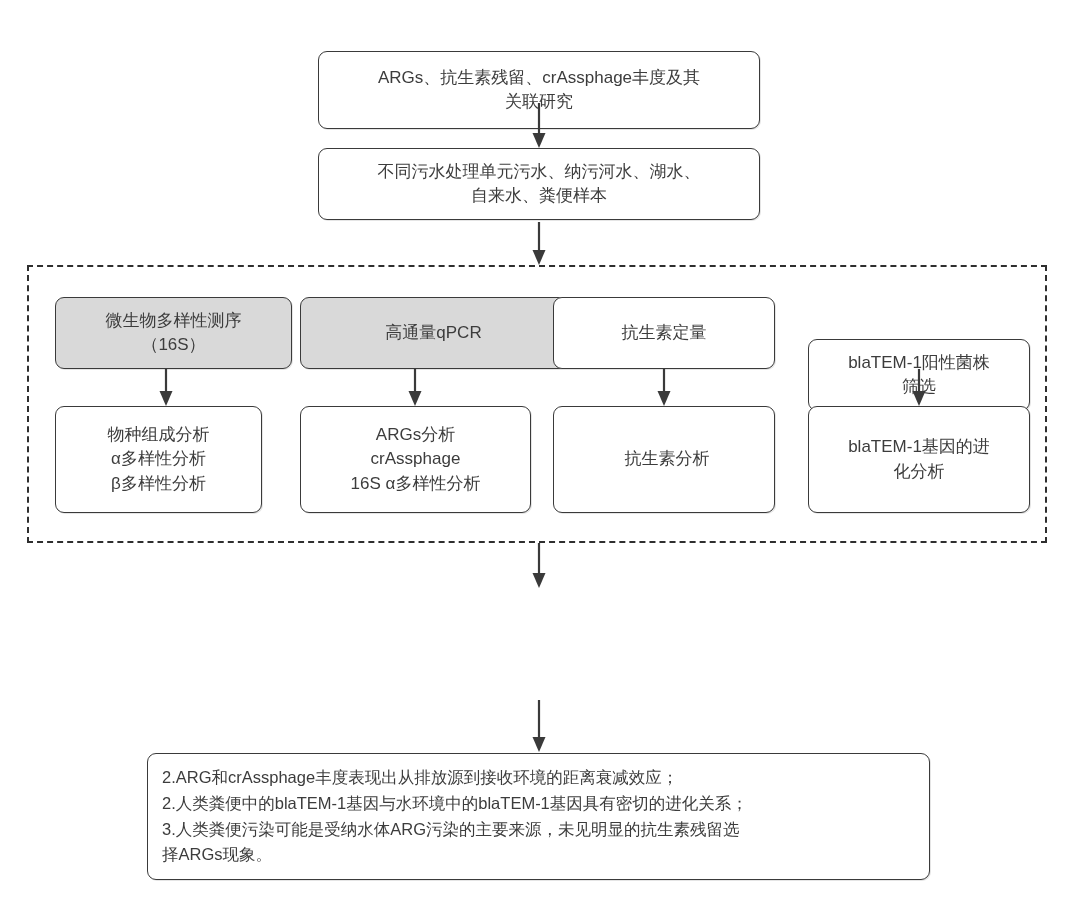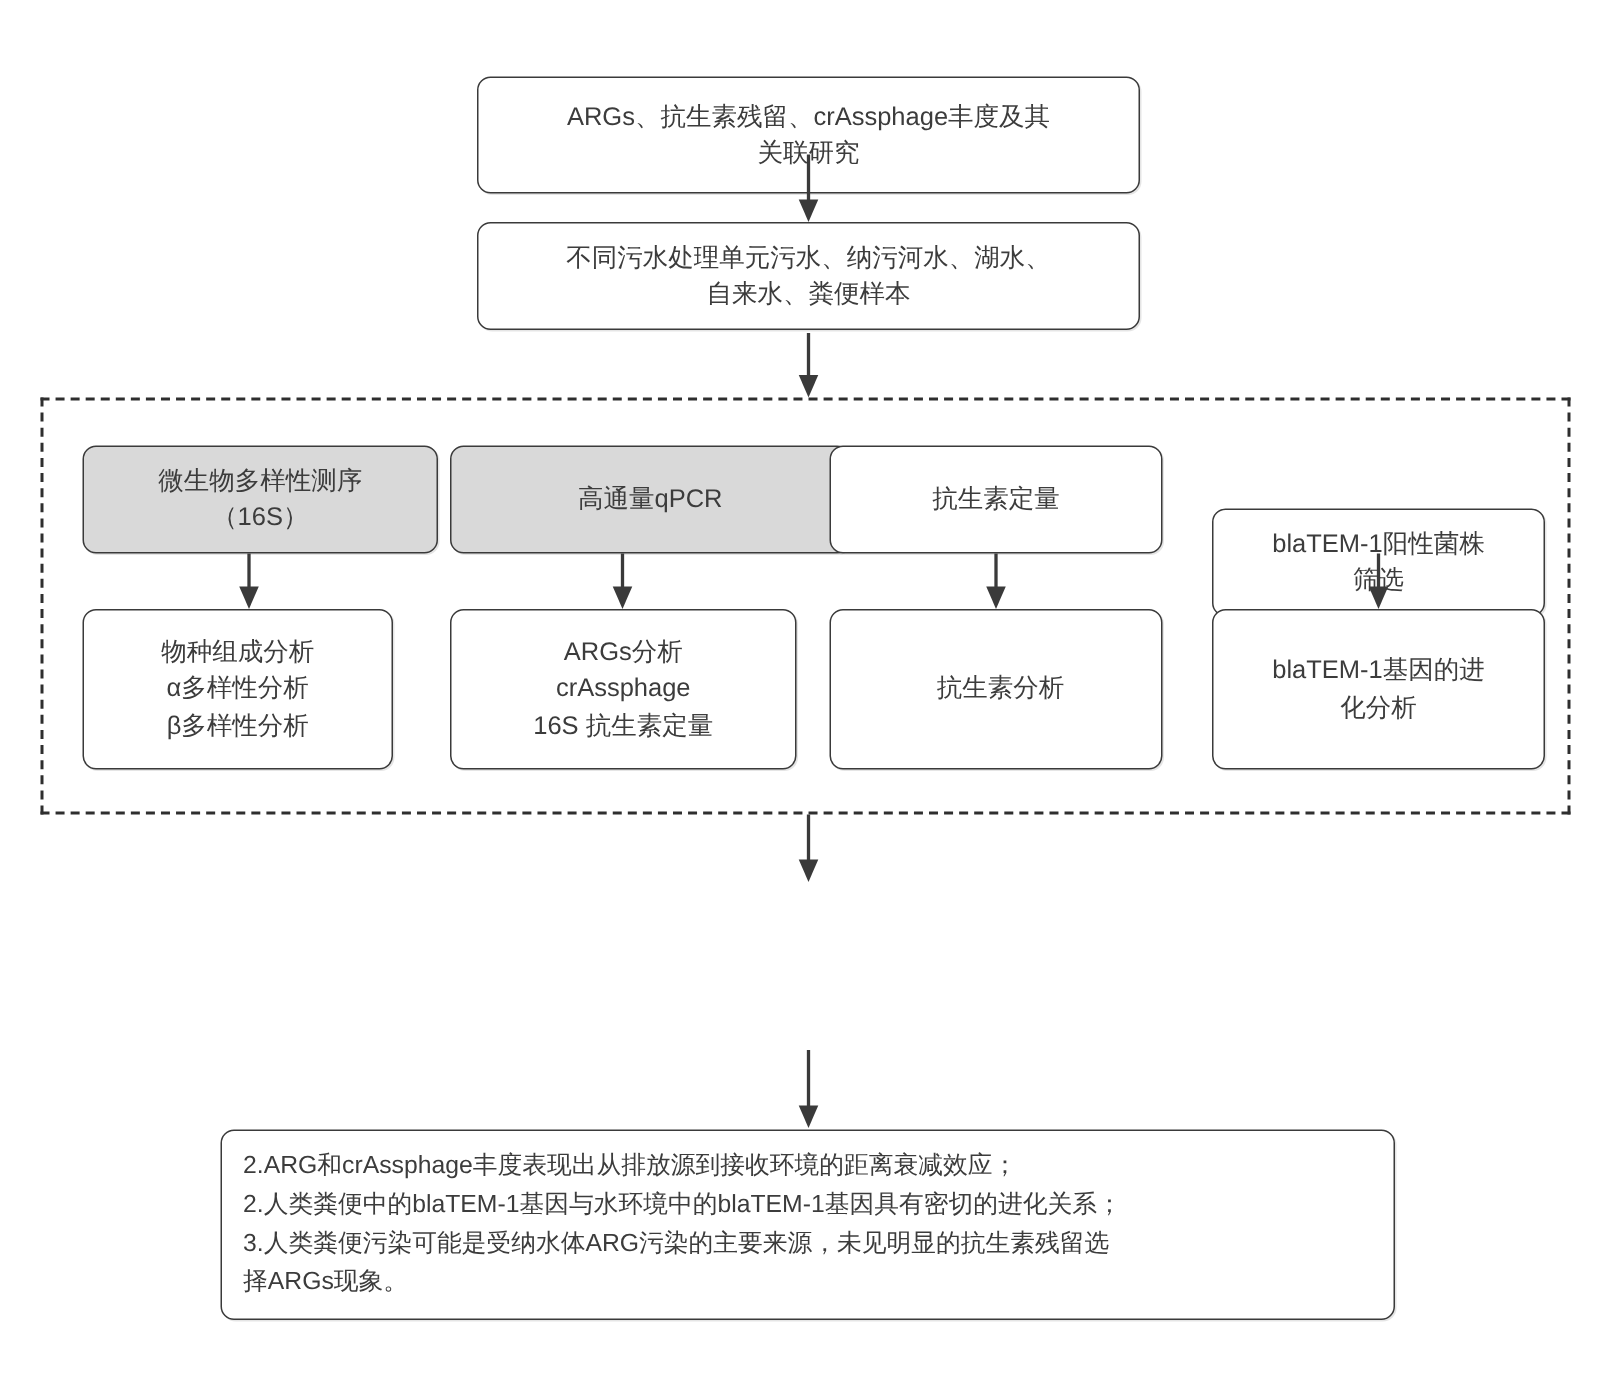--- a/index.html
+++ b/index.html
@@ -98,21 +98,21 @@
 
   <div class="node filled" style="left:300px; top:297px; width:267px; height:72px;">高通量qPCR</div>
   <div class="arrow" style="left:406px; top:369px; width:18px; height:38px;">
     <svg width="18" height="38" viewBox="0 0 18 38">
       <line x1="9" y1="0" x2="9" y2="24" stroke="#3a3a3a" stroke-width="2.2"></line>
       <polygon points="9,37 2.5,22 15.5,22" fill="#3a3a3a"></polygon>
     </svg>
   </div>
   <div class="node" style="left:300px; top:406px; width:231px; height:107px;">ARGs分析
 crAssphage
-16S 抗生素定量</div>
+16S α多样性分析</div>
 
   <div class="node" style="left:553px; top:297px; width:222px; height:72px;">抗生素定量</div>
   <div class="arrow" style="left:655px; top:369px; width:18px; height:38px;">
     <svg width="18" height="38" viewBox="0 0 18 38">
       <line x1="9" y1="0" x2="9" y2="24" stroke="#3a3a3a" stroke-width="2.2"></line>
       <polygon points="9,37 2.5,22 15.5,22" fill="#3a3a3a"></polygon>
     </svg>
   </div>
   <div class="node" style="left:553px; top:406px; width:222px; height:107px;padding-left:16px;">抗生素分析</div>
 

